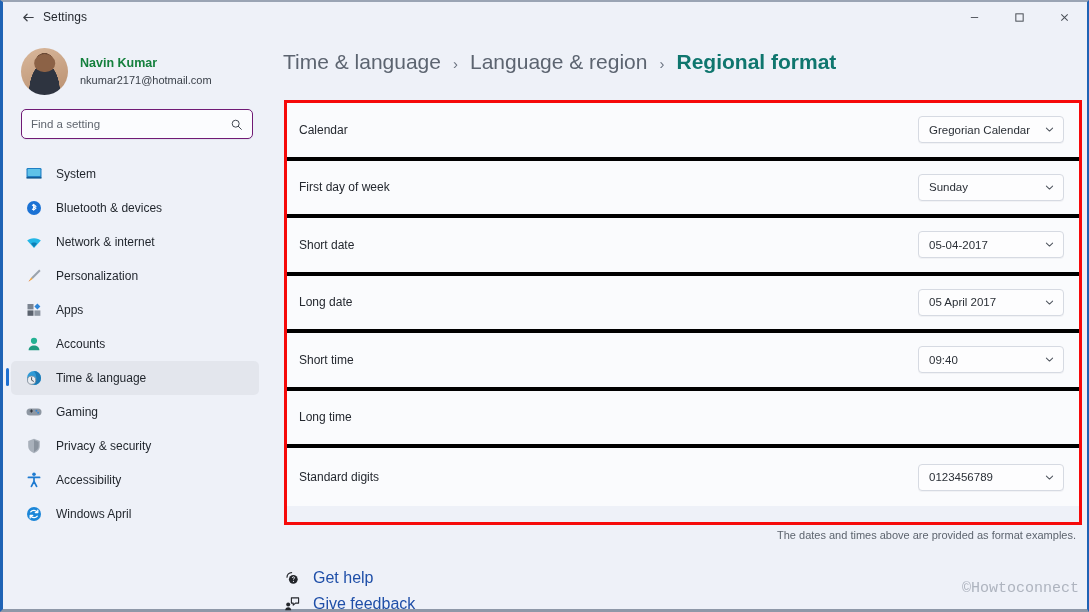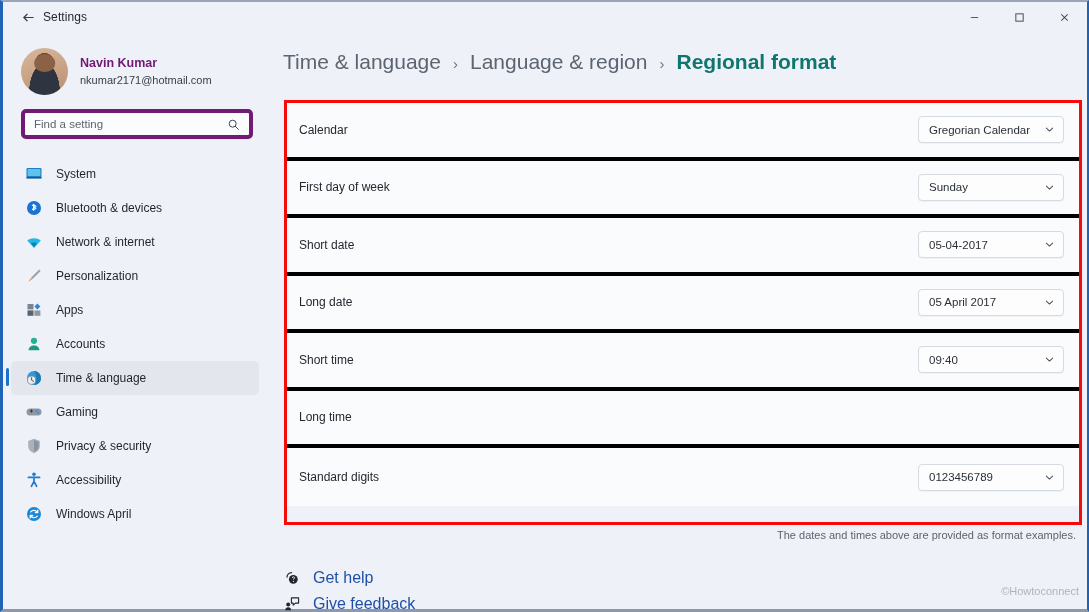--- a/index.html
+++ b/index.html
@@ -60,27 +60,27 @@
       linear-gradient(160deg,#d9b89c,#b98f6e);
     position: relative; overflow: hidden; flex: 0 0 auto;
   }
   #avatar::after {
     content: ""; position: absolute; left: 50%; top: 12%;
     width: 46%; height: 40%; transform: translateX(-50%);
     border-radius: 48% 48% 45% 45%;
     background: #8c6246;
   }
   #profile-text { line-height: 1.35; }
-  #profile-name { font-size: 12.5px; font-weight: bold; color: #701a75; }
+  #profile-name { font-size: 12.5px; font-weight: bold; color: #15803d; }
   #profile-email { font-size: 11px; color: #3a4049; margin-top: 1px; }
 
   #search-wrap { padding: 14px 18px 0 18px; }
   #search-box {
     height: 30px; background: #fbfcfe;
-    border: 4px solid #701a75; border-radius: 5px;
+    border: 1px solid #701a75; border-radius: 5px;
     display: flex; align-items: center; padding: 0 9px;
     box-shadow: 0 1px 0 rgba(20,30,60,.05);
   }
   #search-input {
     flex: 1; border: none; outline: none; background: transparent;
     font-family: inherit; font-size: 11.5px; color: #3d434c;
   }
   #search-input::placeholder { color: #60666f; }
   #search-icon { width: 13px; height: 13px; color: #3d434c; flex: 0 0 auto; }
 
@@ -140,21 +140,21 @@
 
   #footer-links { position: absolute; left: 13px; top: 533px; }
   .flink {
     display: flex; align-items: center; gap: 13px;
     height: 26px; color: #1f4fa8; font-size: 16px;
   }
   .flink-ico { width: 16px; height: 16px; color: #23262b; flex: 0 0 auto; }
 
   #watermark {
     position: absolute; right: 8px; bottom: 12px;
-    font-size: 11px; color: #aeb4bf;
+    font-size: 15px; color: #aeb4bf; font-family: Liberation Mono, monospace;
   }
 </style>
 </head>
 <body>
 
 <div id="window">
 
   <div id="titlebar">
     <div id="back-btn">
       <svg viewBox="0 0 16 16" fill="none" stroke="currentColor" stroke-width="1.3">

